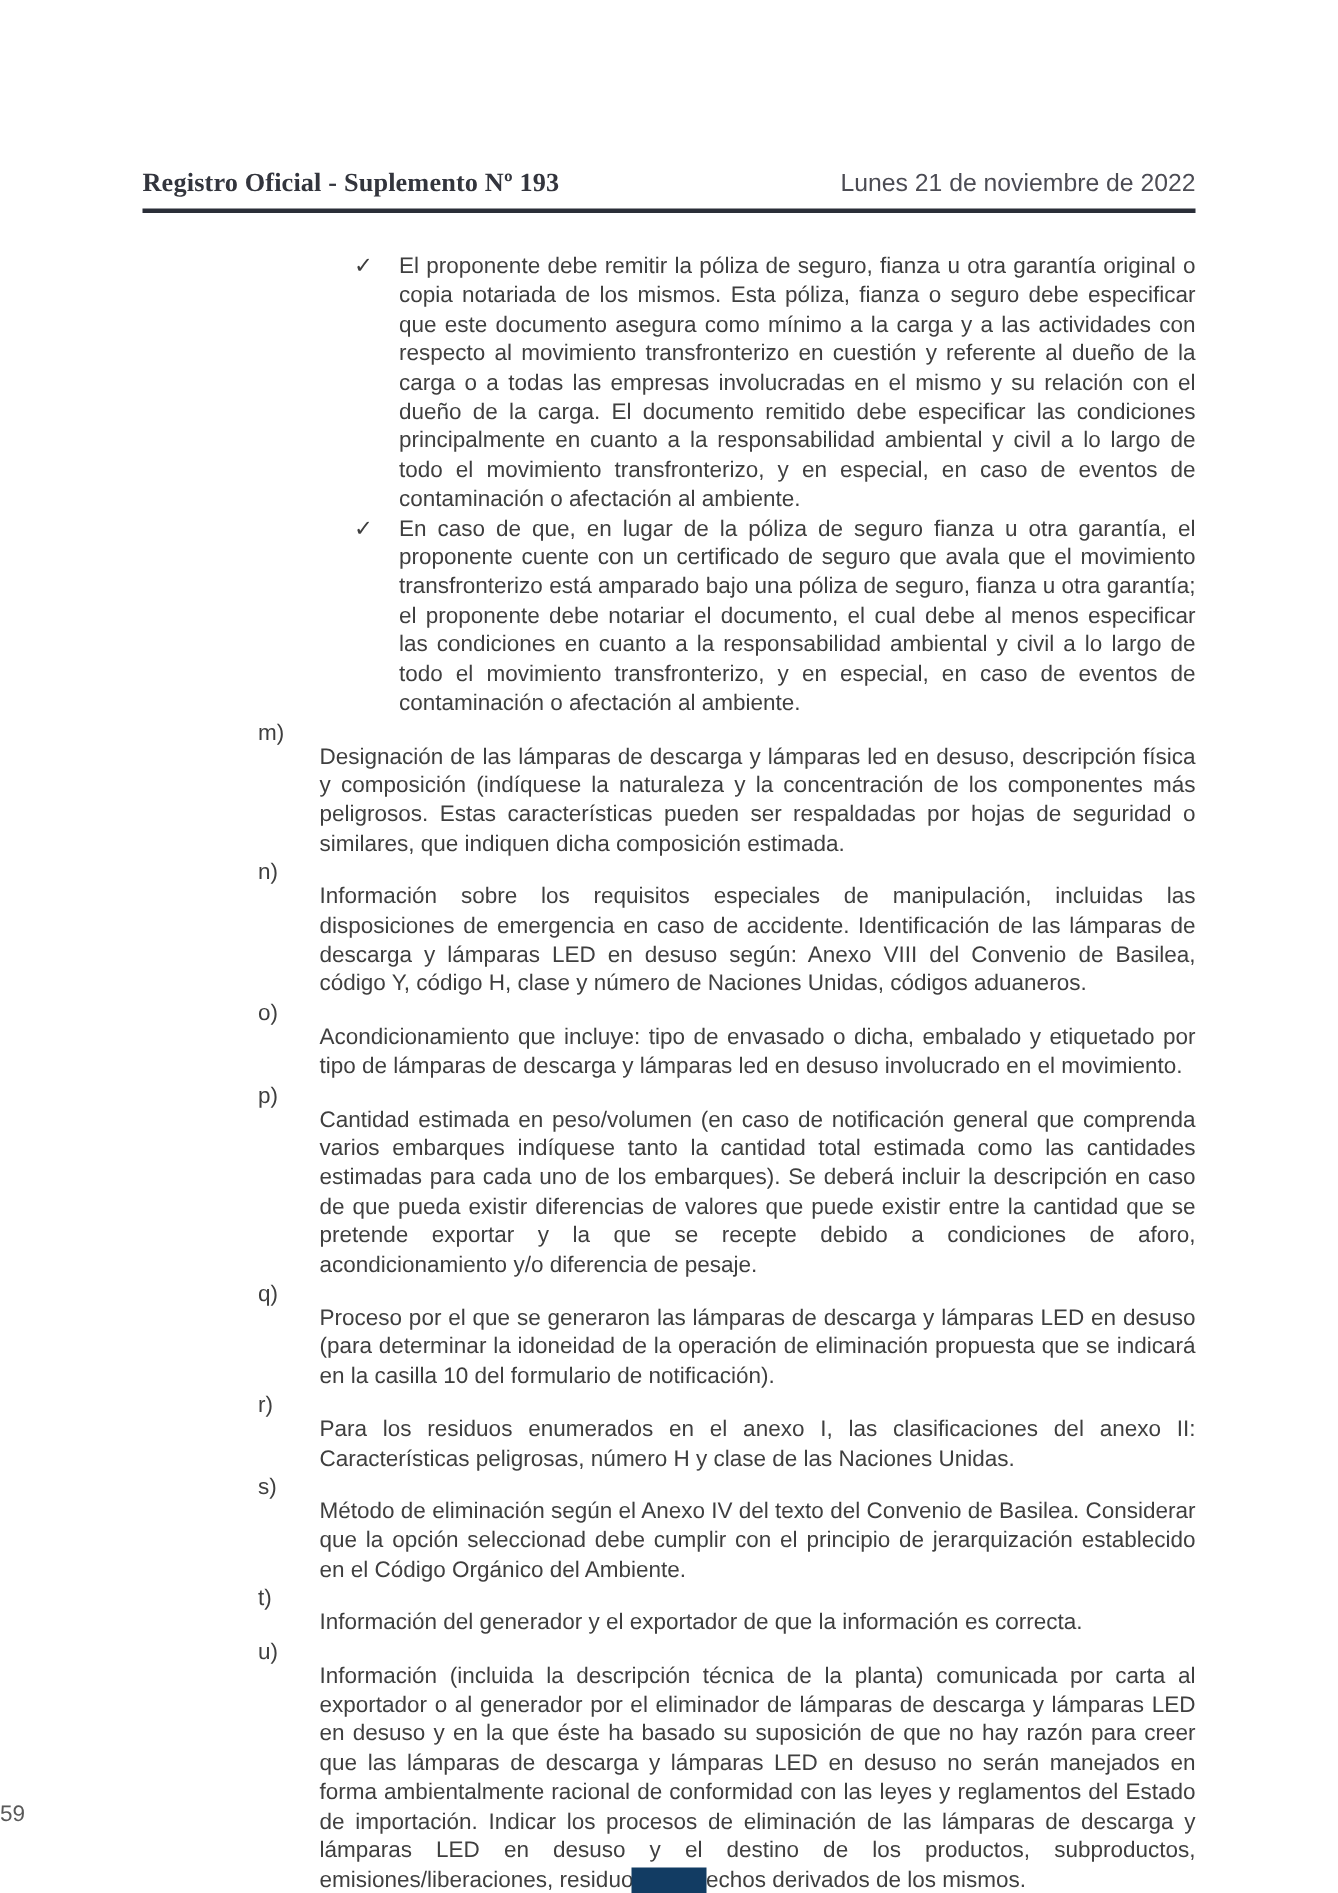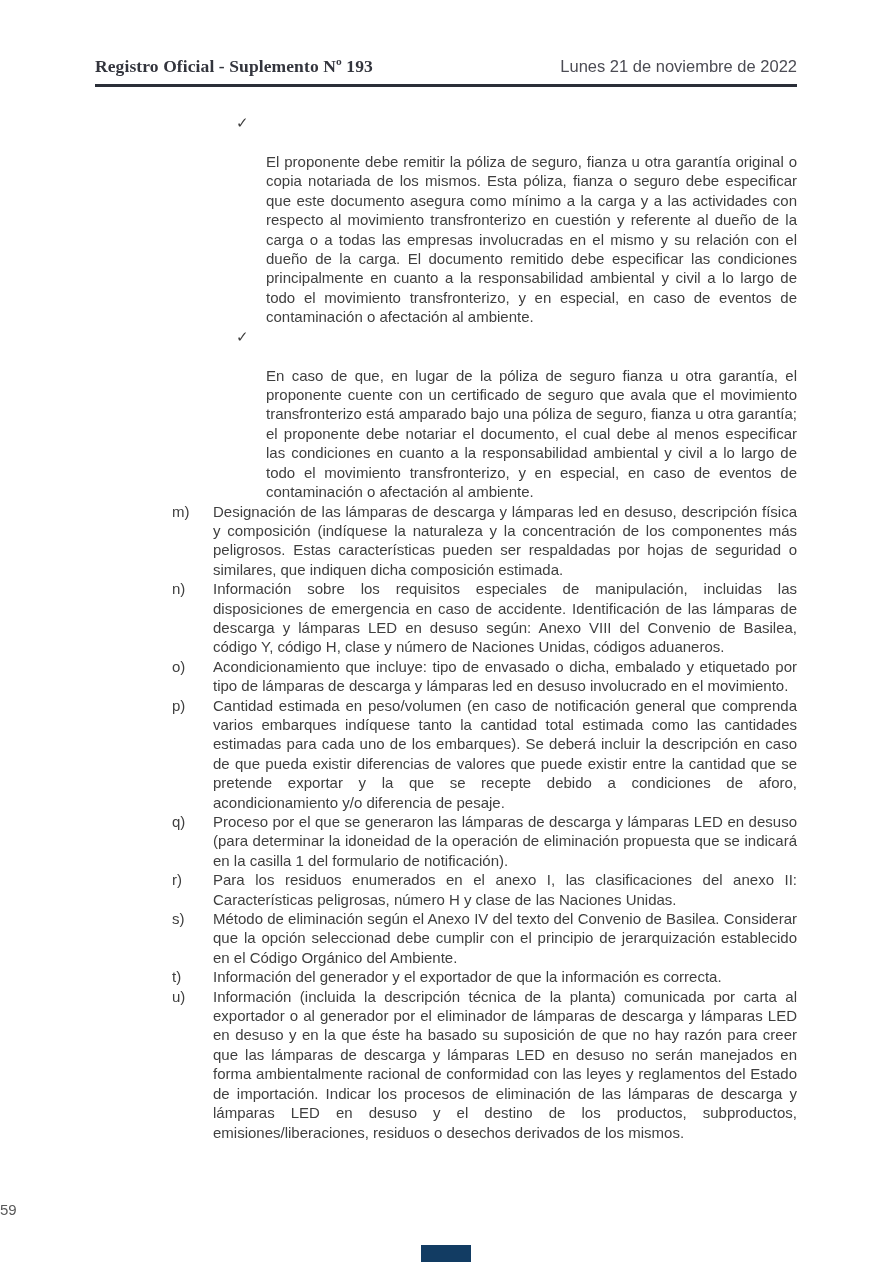--- a/index.html
+++ b/index.html
@@ -7,21 +7,21 @@
     position: relative;
     width: 892px;
     height: 1262px;
     background: #ffffff;
     overflow: hidden;
     font-family: "Liberation Sans", sans-serif;
     color: #3f3f3f;
   }
   .header {
     margin: 0 95px;
-    padding-top: 56px;
+    padding-top: 111px;
     padding-bottom: 7px;
     display: flex;
     justify-content: space-between;
     align-items: baseline;
     border-bottom: 3px solid #2a2e38;
   }
   .header-title {
     font-family: "Liberation Serif", serif;
     font-weight: bold;
     font-size: 17.5px;
@@ -42,29 +42,29 @@
   .check-item {
     display: flex;
     padding-left: 68px;
   }
   .check-marker {
     width: 30px;
     flex-shrink: 0;
     text-align: left;
     color: #3f3f3f;
   }
-  .check-text { flex: 1; margin-top: 39px; }
+  .check-text { flex: 1; }
   .letter-item { display: flex; }
   .letter-marker {
     width: 45px;
     flex-shrink: 0;
     padding-left: 4px;
     box-sizing: border-box;
   }
-  .letter-text { flex: 1; }
+  .letter-text { flex: 1; margin-top: 16px; }
   .page-number {
     position: absolute;
     bottom: 44px;
     left: 0;
     width: 100%;
     text-align: left;
     font-size: 15px;
     color: #595959;
   }
   .footer-accent-box {
@@ -114,21 +114,21 @@
       <span class="letter-text">Acondicionamiento que incluye: tipo de envasado o dicha, embalado y etiquetado por tipo de lámparas de descarga y lámparas led en desuso involucrado en el movimiento.</span>
     </div>
 
     <div class="letter-item">
       <span class="letter-marker">p)</span>
       <span class="letter-text">Cantidad estimada en peso/volumen (en caso de notificación general que comprenda varios embarques indíquese tanto la cantidad total estimada como las cantidades estimadas para cada uno de los embarques). Se deberá incluir la descripción en caso de que pueda existir diferencias de valores que puede existir entre la cantidad que se pretende exportar y la que se recepte debido a condiciones de aforo, acondicionamiento y/o diferencia de pesaje.</span>
     </div>
 
     <div class="letter-item">
       <span class="letter-marker">q)</span>
-      <span class="letter-text">Proceso por el que se generaron las lámparas de descarga y lámparas LED en desuso (para determinar la idoneidad de la operación de eliminación propuesta que se indicará en la casilla 1 del formulario de notificación).</span>
+      <span class="letter-text">Proceso por el que se generaron las lámparas de descarga y lámparas LED en desuso (para determinar la idoneidad de la operación de eliminación propuesta que se indicará en la casilla 10 del formulario de notificación).</span>
     </div>
 
     <div class="letter-item">
       <span class="letter-marker">r)</span>
       <span class="letter-text">Para los residuos enumerados en el anexo I, las clasificaciones del anexo II: Características peligrosas, número H y clase de las Naciones Unidas.</span>
     </div>
 
     <div class="letter-item">
       <span class="letter-marker">s)</span>
       <span class="letter-text">Método de eliminación según el Anexo IV del texto del Convenio de Basilea. Considerar que la opción seleccionad debe cumplir con el principio de jerarquización establecido en el Código Orgánico del Ambiente.</span>

